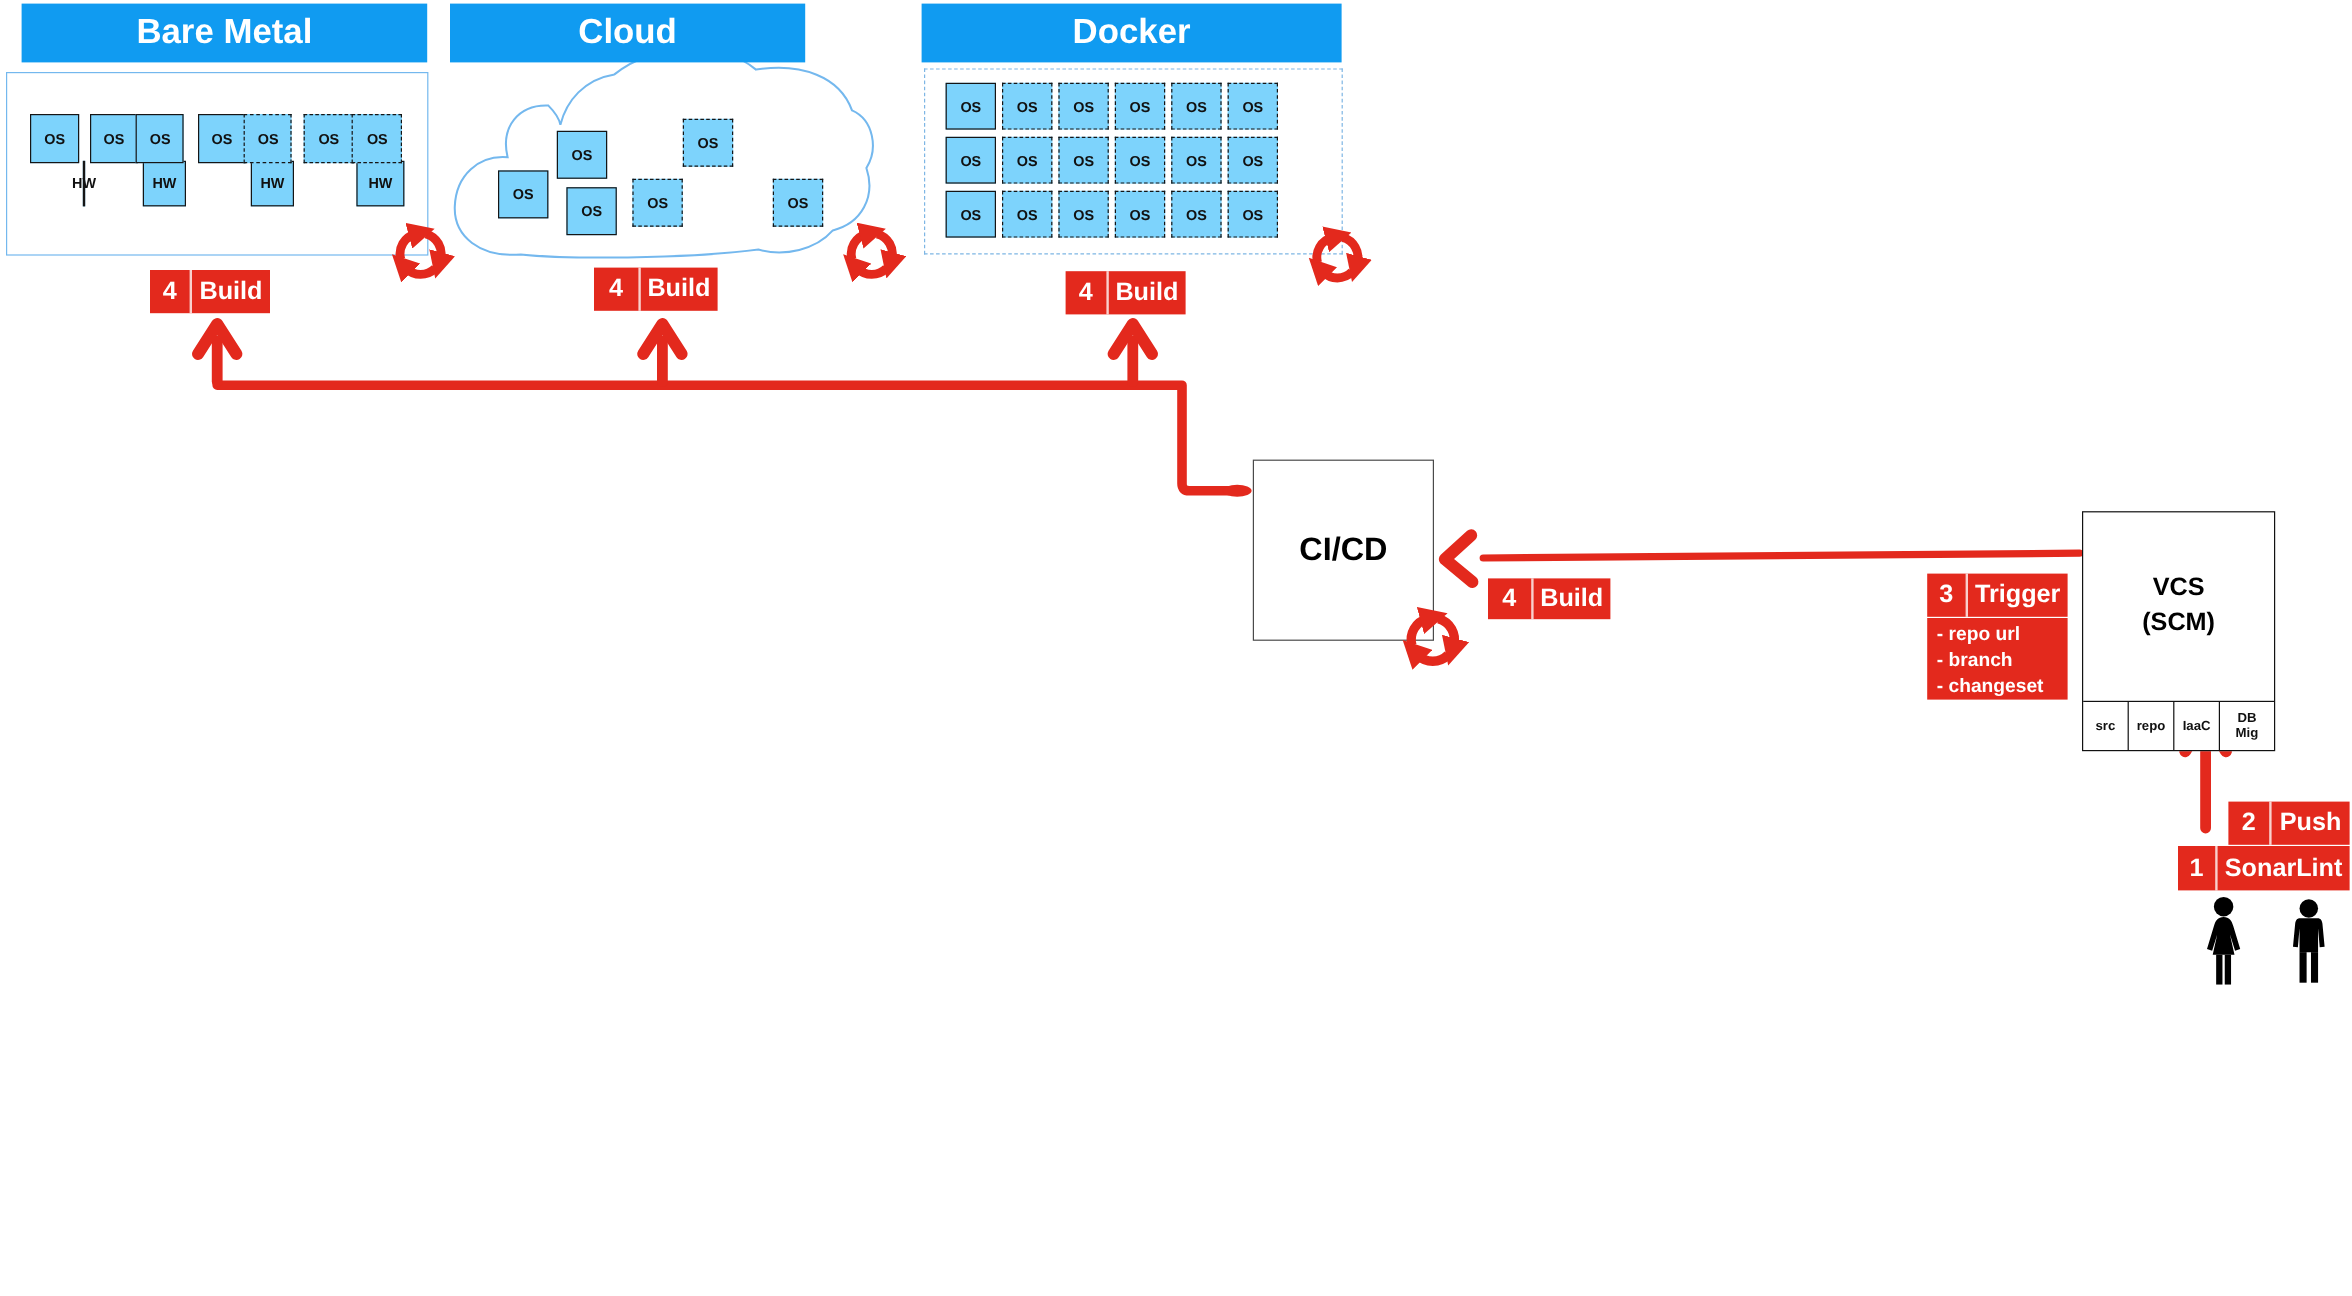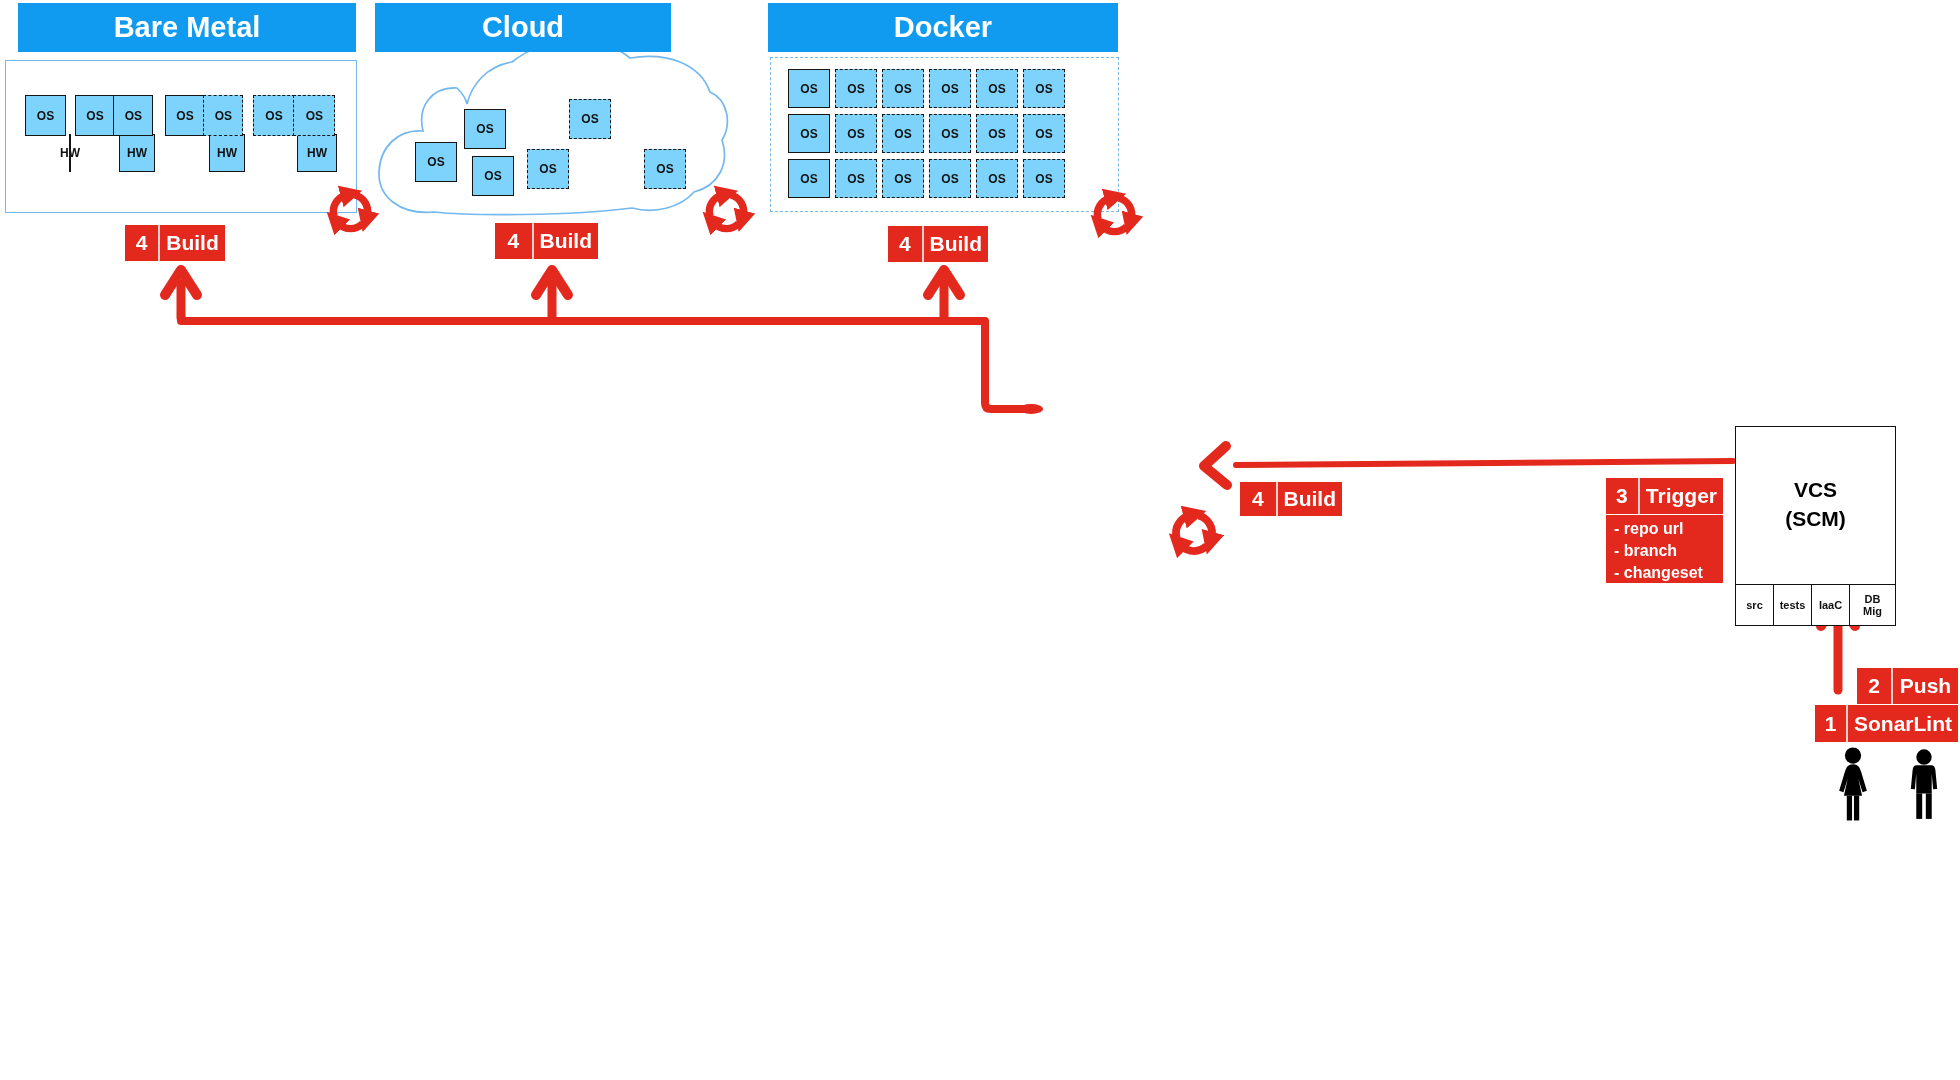--- a/index.html
+++ b/index.html
@@ -194,29 +194,30 @@
   </div>
   <div class="tag" style="left:888px;top:226px;width:100px;">
     <div class="tag-num" style="width:36px;">4</div>
     <div class="tag-lbl">Build</div>
   </div>
   <div class="tag" style="left:1240px;top:482px;width:102px;height:34px;">
     <div class="tag-num" style="width:38px;">4</div>
     <div class="tag-lbl">Build</div>
   </div>
 
+  <div class="bigbox cicd">CI/CD</div>
 
   <div class="bigbox vcs">
     <div class="vcs-title">
       <div>VCS</div>
       <div>(SCM)</div>
     </div>
     <div class="vcs-comp">
       <div class="comp">src</div>
-      <div class="comp">tests</div>
+      <div class="comp">repo</div>
       <div class="comp">IaaC</div>
       <div class="comp" style="padding:0 4px;">DB Mig</div>
     </div>
   </div>
 
   <div class="tag" style="left:1606px;top:478px;width:117px;">
     <div class="tag-num" style="width:39px;">3</div>
     <div class="tag-lbl">Trigger</div>
   </div>
   <div class="trigdetails" style="left:1606px;top:515px;width:117px;height:68px;">

